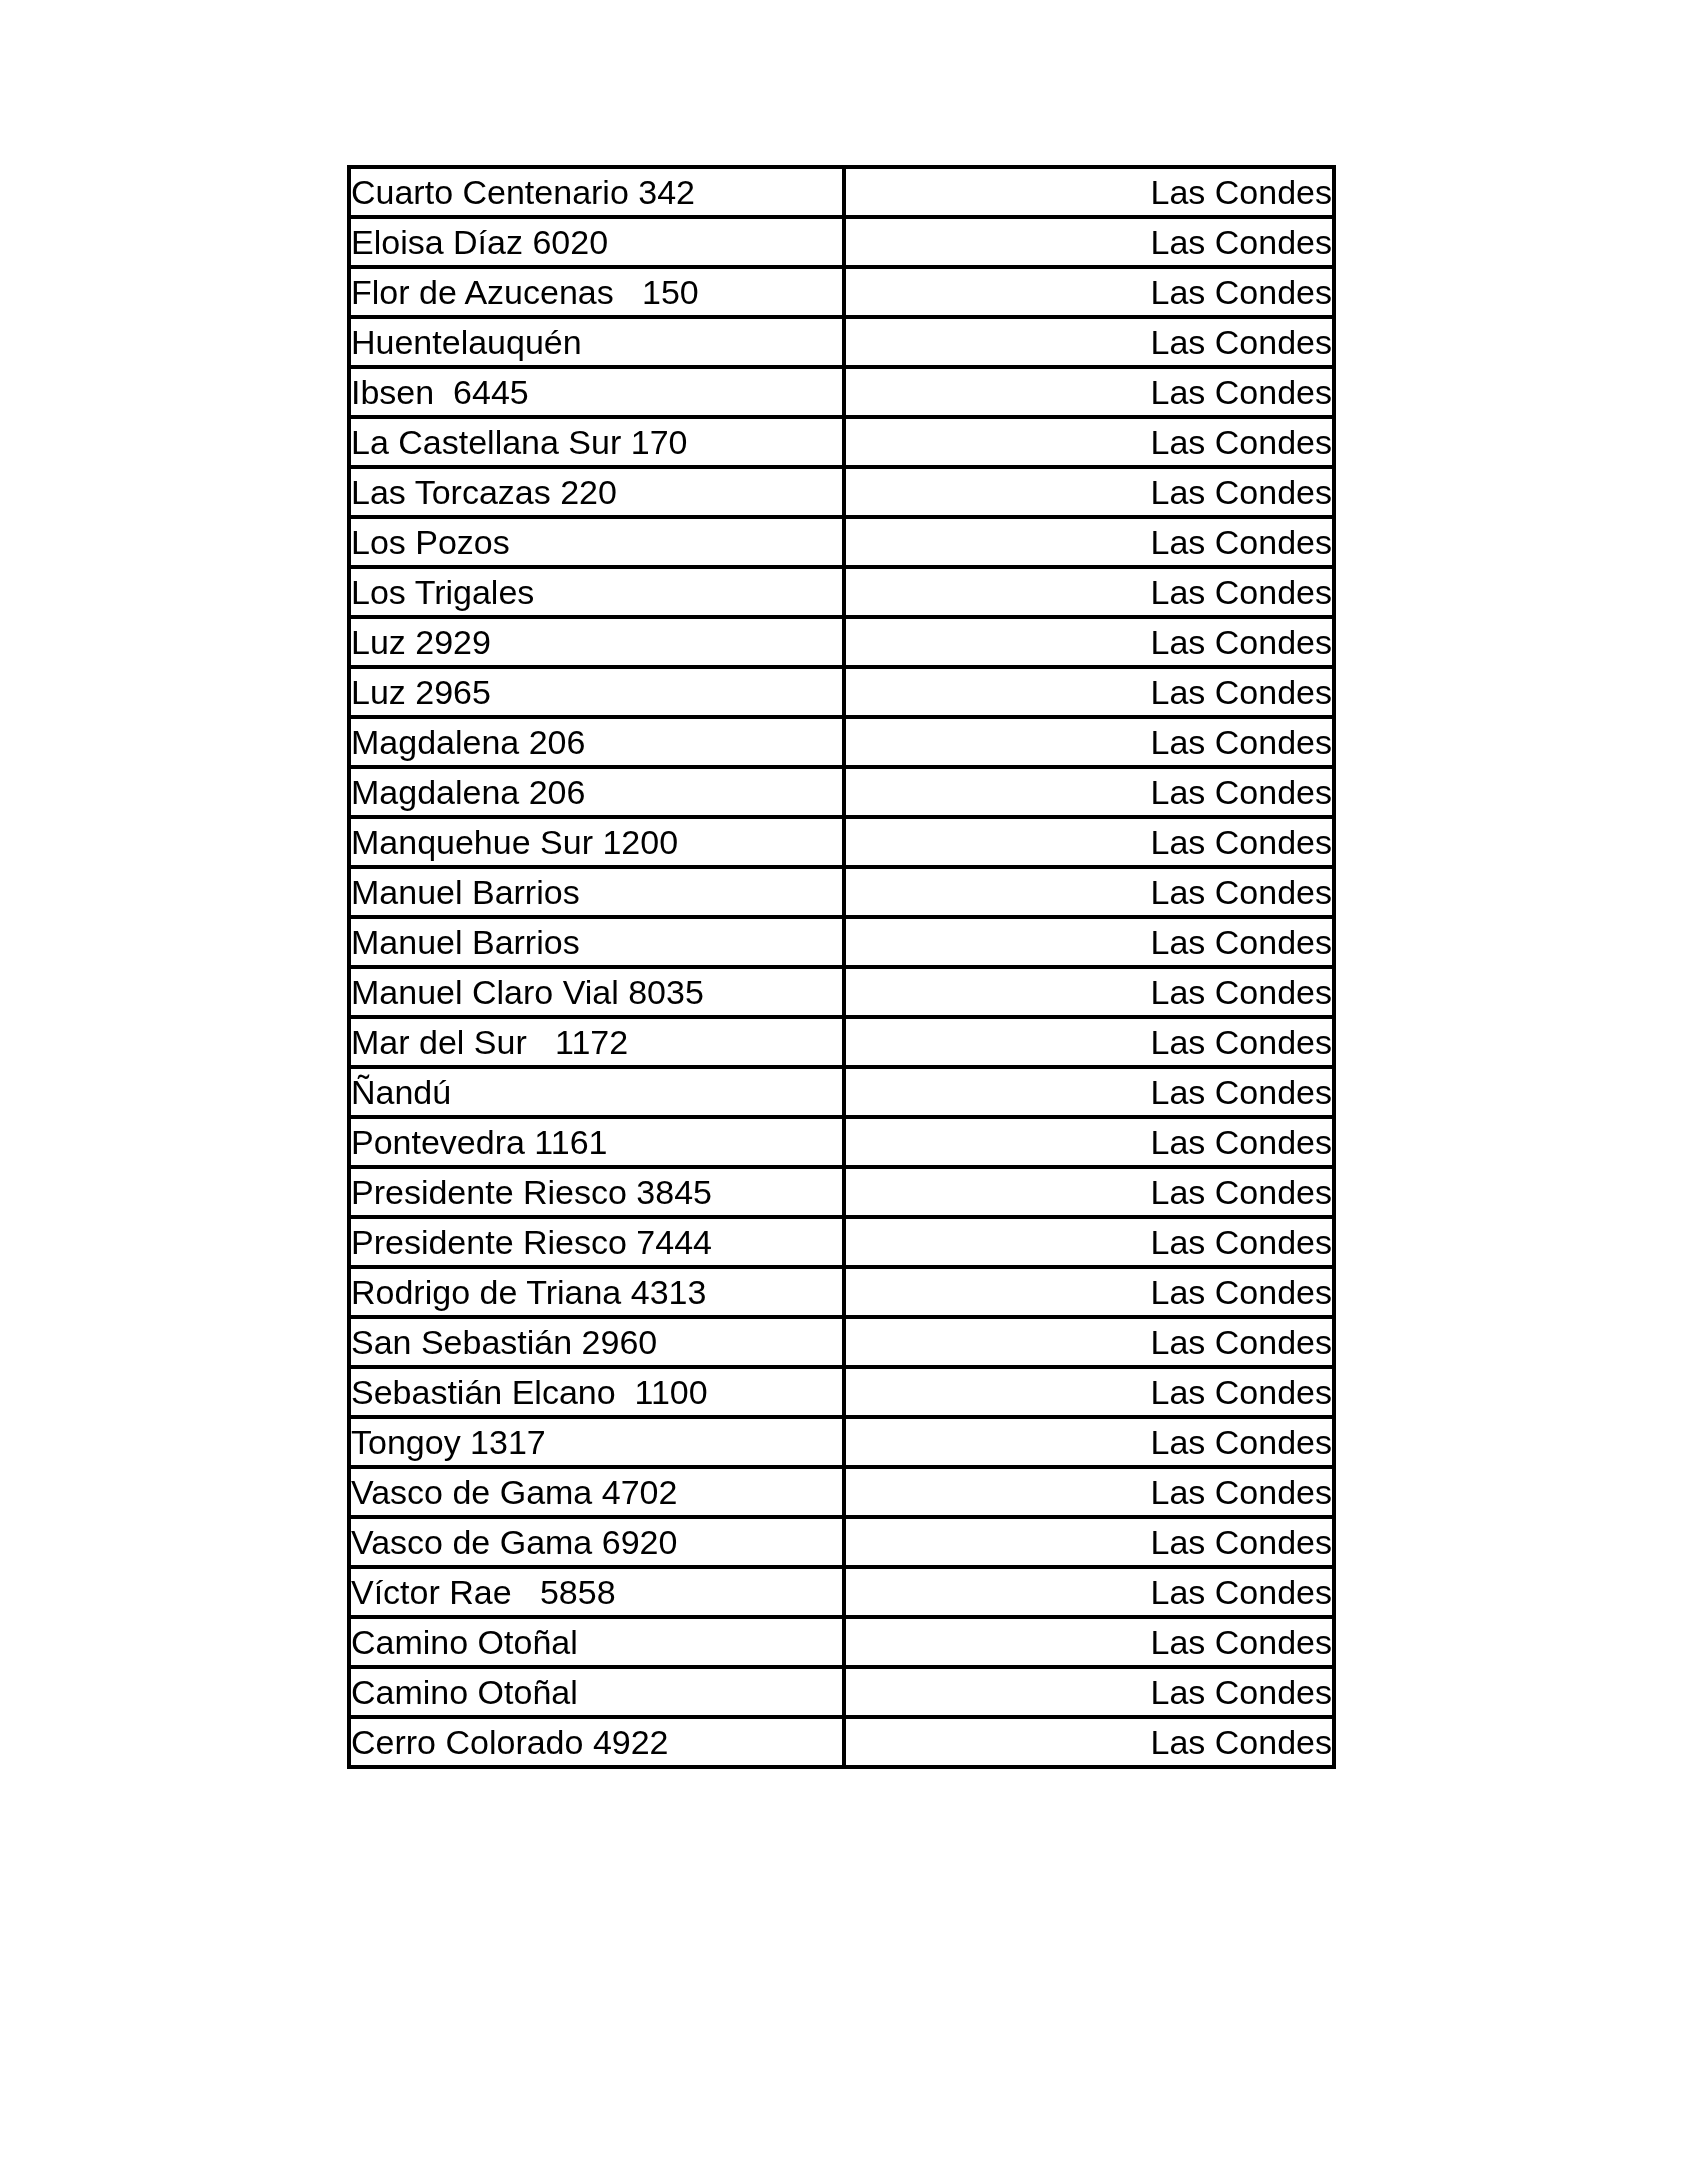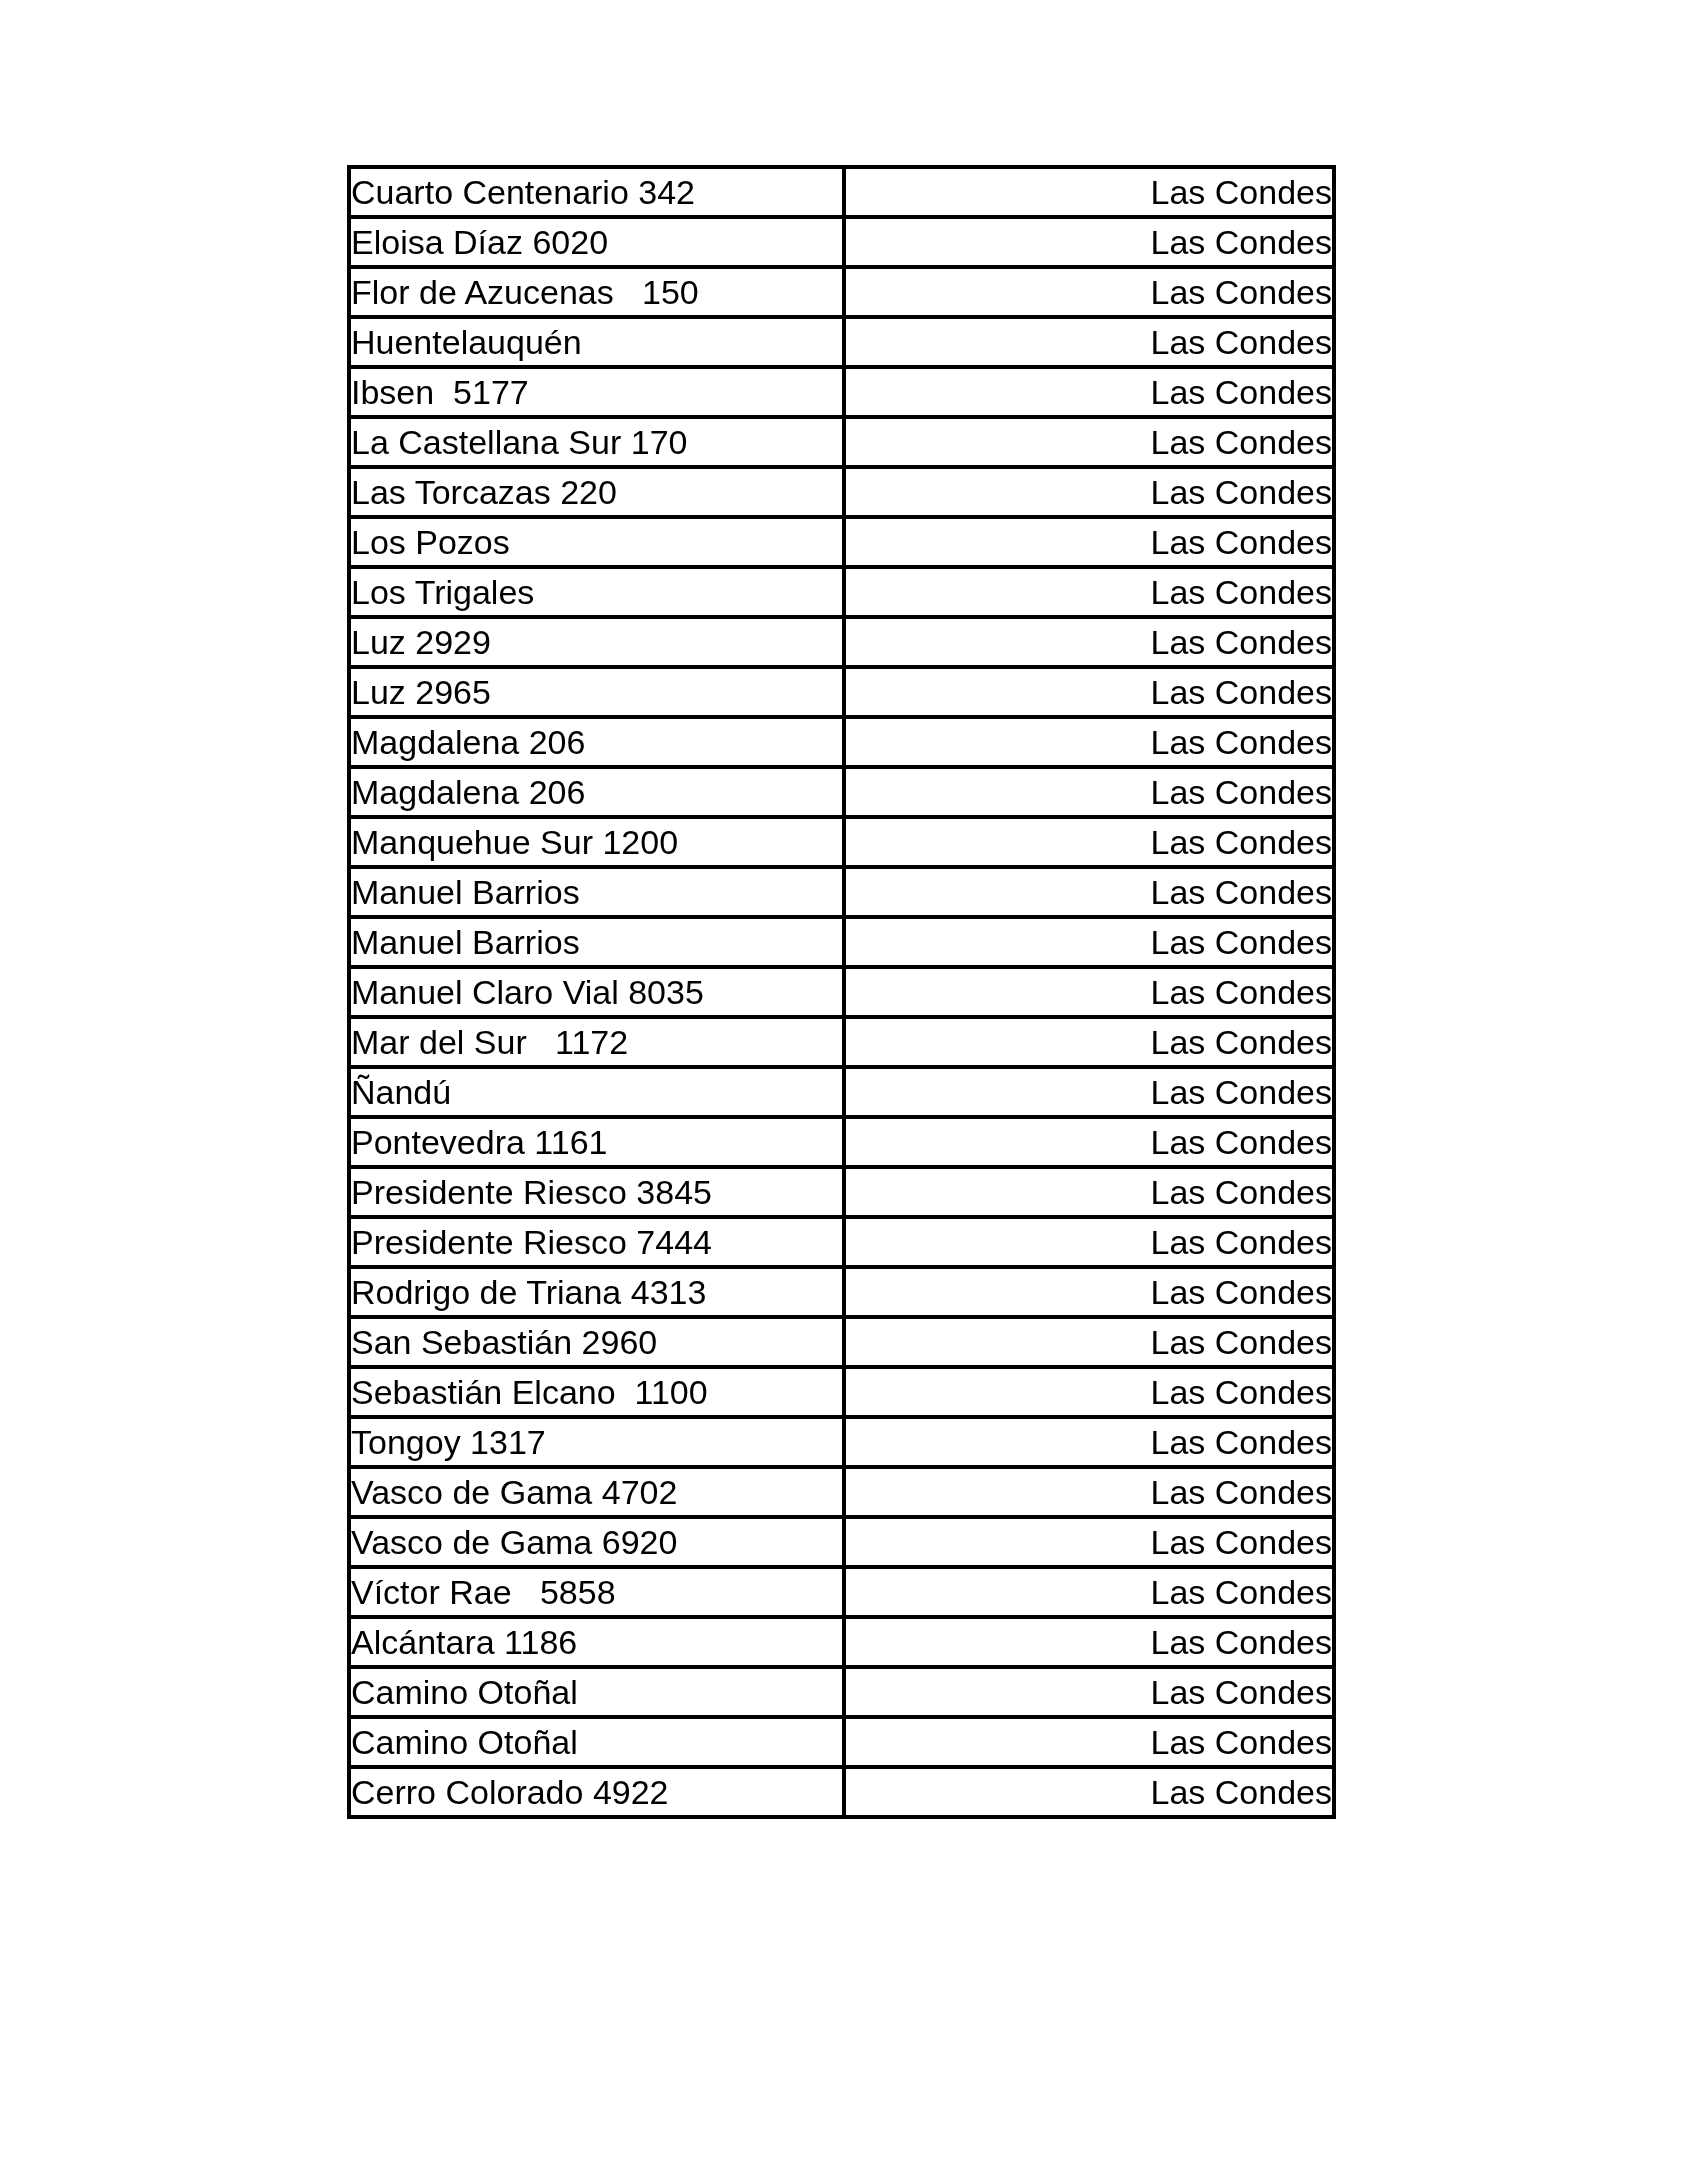--- a/index.html
+++ b/index.html
@@ -66,21 +66,21 @@
         </tr>
         <tr>
           <td class="street-cell">Flor de Azucenas   150</td>
           <td class="commune-cell">Las Condes</td>
         </tr>
         <tr>
           <td class="street-cell">Huentelauquén</td>
           <td class="commune-cell">Las Condes</td>
         </tr>
         <tr>
-          <td class="street-cell">Ibsen  5177</td>
+          <td class="street-cell">Ibsen  6445</td>
           <td class="commune-cell">Las Condes</td>
         </tr>
         <tr>
           <td class="street-cell">La Castellana Sur 170</td>
           <td class="commune-cell">Las Condes</td>
         </tr>
         <tr>
           <td class="street-cell">Las Torcazas 220</td>
           <td class="commune-cell">Las Condes</td>
         </tr>
@@ -166,24 +166,20 @@
         </tr>
         <tr>
           <td class="street-cell">Vasco de Gama 6920</td>
           <td class="commune-cell">Las Condes</td>
         </tr>
         <tr>
           <td class="street-cell">Víctor Rae   5858</td>
           <td class="commune-cell">Las Condes</td>
         </tr>
         <tr>
-          <td class="street-cell">Alcántara 1186</td>
-          <td class="commune-cell">Las Condes</td>
-        </tr>
-        <tr>
           <td class="street-cell">Camino Otoñal</td>
           <td class="commune-cell">Las Condes</td>
         </tr>
         <tr>
           <td class="street-cell">Camino Otoñal</td>
           <td class="commune-cell">Las Condes</td>
         </tr>
         <tr>
           <td class="street-cell">Cerro Colorado 4922</td>
           <td class="commune-cell">Las Condes</td>

